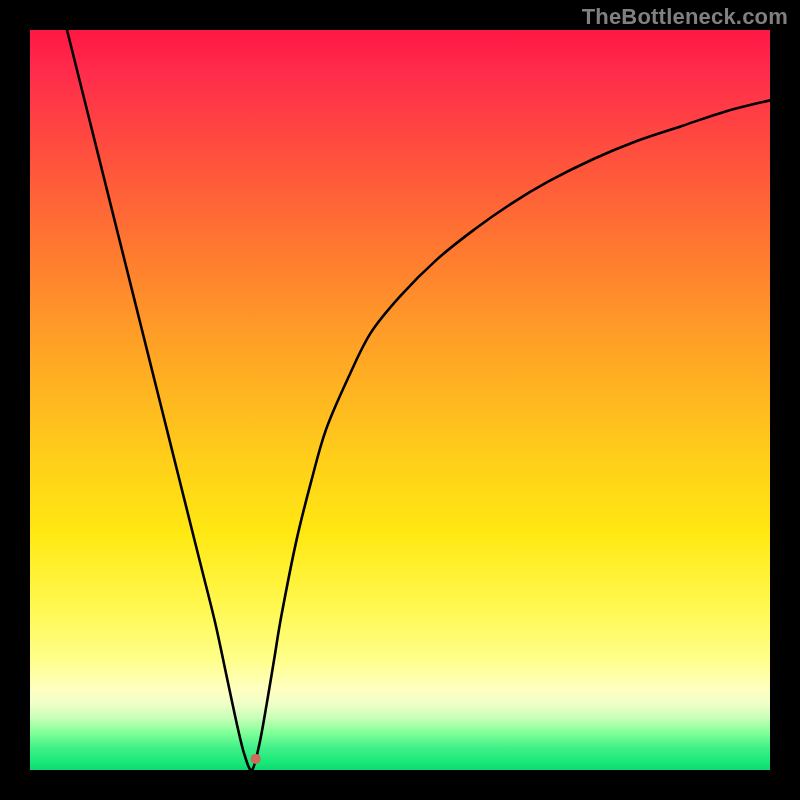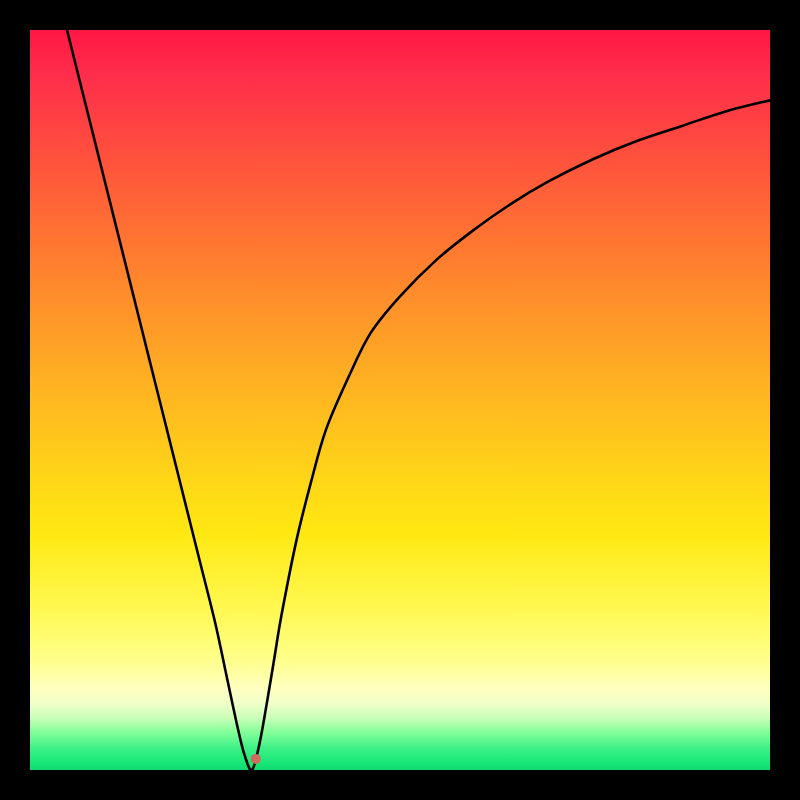--- a/index.html
+++ b/index.html
@@ -53,19 +53,20 @@
     left: 0; top: 0;
     width: 740px;
     height: 740px;
     pointer-events: none;
   }
 </style>
 </head>
 <body>
 
 <div class="frame">
+  <div class="watermark">TheBottleneck.com</div>
   <div class="plot">
     <svg class="curve" viewBox="0 0 740 740" preserveAspectRatio="none">
       <path id="curve-path" fill="none" stroke="#000" stroke-width="2.6" stroke-linejoin="round" stroke-linecap="round" d="M 37.00 0.00 C 39.47 9.87, 46.87 39.47, 51.80 59.20 C 56.73 78.93, 61.67 98.67, 66.60 118.40 C 71.53 138.13, 76.47 157.87, 81.40 177.60 C 86.33 197.33, 91.27 217.07, 96.20 236.80 C 101.13 256.53, 106.07 276.27, 111.00 296.00 C 115.93 315.73, 120.87 335.47, 125.80 355.20 C 130.73 374.93, 135.67 394.67, 140.60 414.40 C 145.53 434.13, 150.47 453.87, 155.40 473.60 C 160.33 493.33, 165.27 513.07, 170.20 532.80 C 175.13 552.53, 180.68 573.50, 185.00 592.00 C 189.32 610.50, 192.40 626.53, 196.10 643.80 C 199.80 661.07, 204.12 682.03, 207.20 695.60 C 210.28 709.17, 212.13 717.80, 214.60 725.20 C 217.07 732.60, 219.53 741.85, 222.00 740.00 C 224.47 738.15, 226.93 725.20, 229.40 714.10 C 231.87 703.00, 234.33 687.58, 236.80 673.40 C 239.27 659.22, 241.73 643.80, 244.20 629.00 C 246.67 614.20, 247.90 604.33, 251.60 584.60 C 255.30 564.87, 261.47 532.80, 266.40 510.60 C 271.33 488.40, 276.27 469.90, 281.20 451.40 C 286.13 432.90, 289.83 416.87, 296.00 399.60 C 302.17 382.33, 310.80 363.83, 318.20 347.80 C 325.60 331.77, 331.77 316.97, 340.40 303.40 C 349.03 289.83, 358.90 278.73, 370.00 266.40 C 381.10 254.07, 394.67 240.50, 407.00 229.40 C 419.33 218.30, 431.67 209.05, 444.00 199.80 C 456.33 190.55, 468.67 181.92, 481.00 173.90 C 493.33 165.88, 504.43 159.10, 518.00 151.70 C 531.57 144.30, 547.60 136.28, 562.40 129.50 C 577.20 122.72, 592.00 116.55, 606.80 111.00 C 621.60 105.45, 636.40 101.13, 651.20 96.20 C 666.00 91.27, 680.80 85.72, 695.60 81.40 C 710.40 77.08, 732.60 72.15, 740.00 70.30"></path>
       <circle id="marker-dot" cx="225.70" cy="728.90" r="5" fill="#d06a5a"></circle>
     </svg>
   </div>
 </div>
 
 </body></html>

